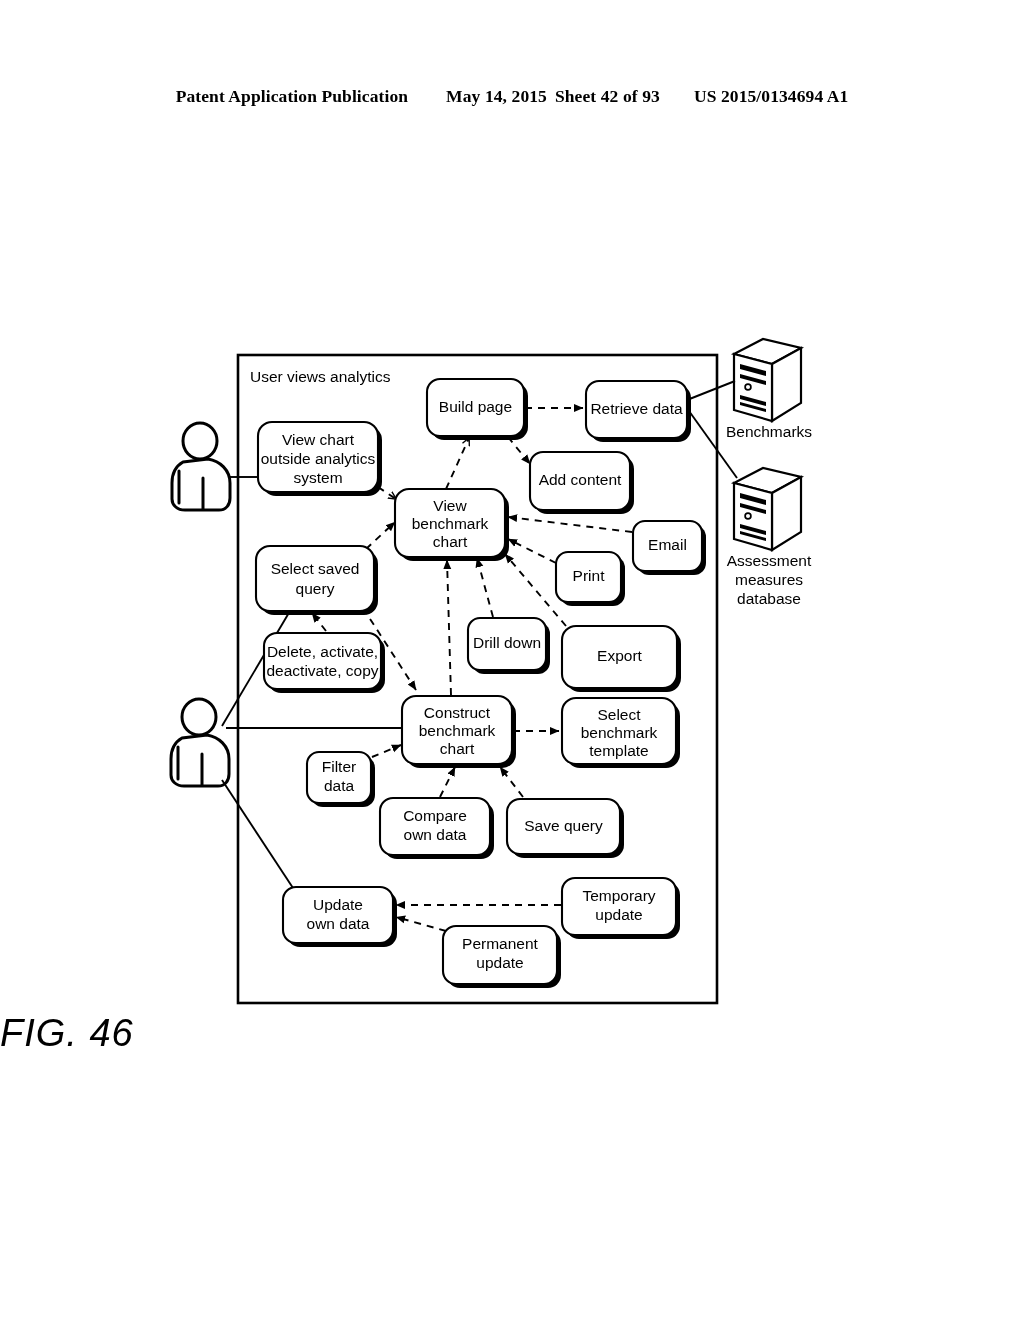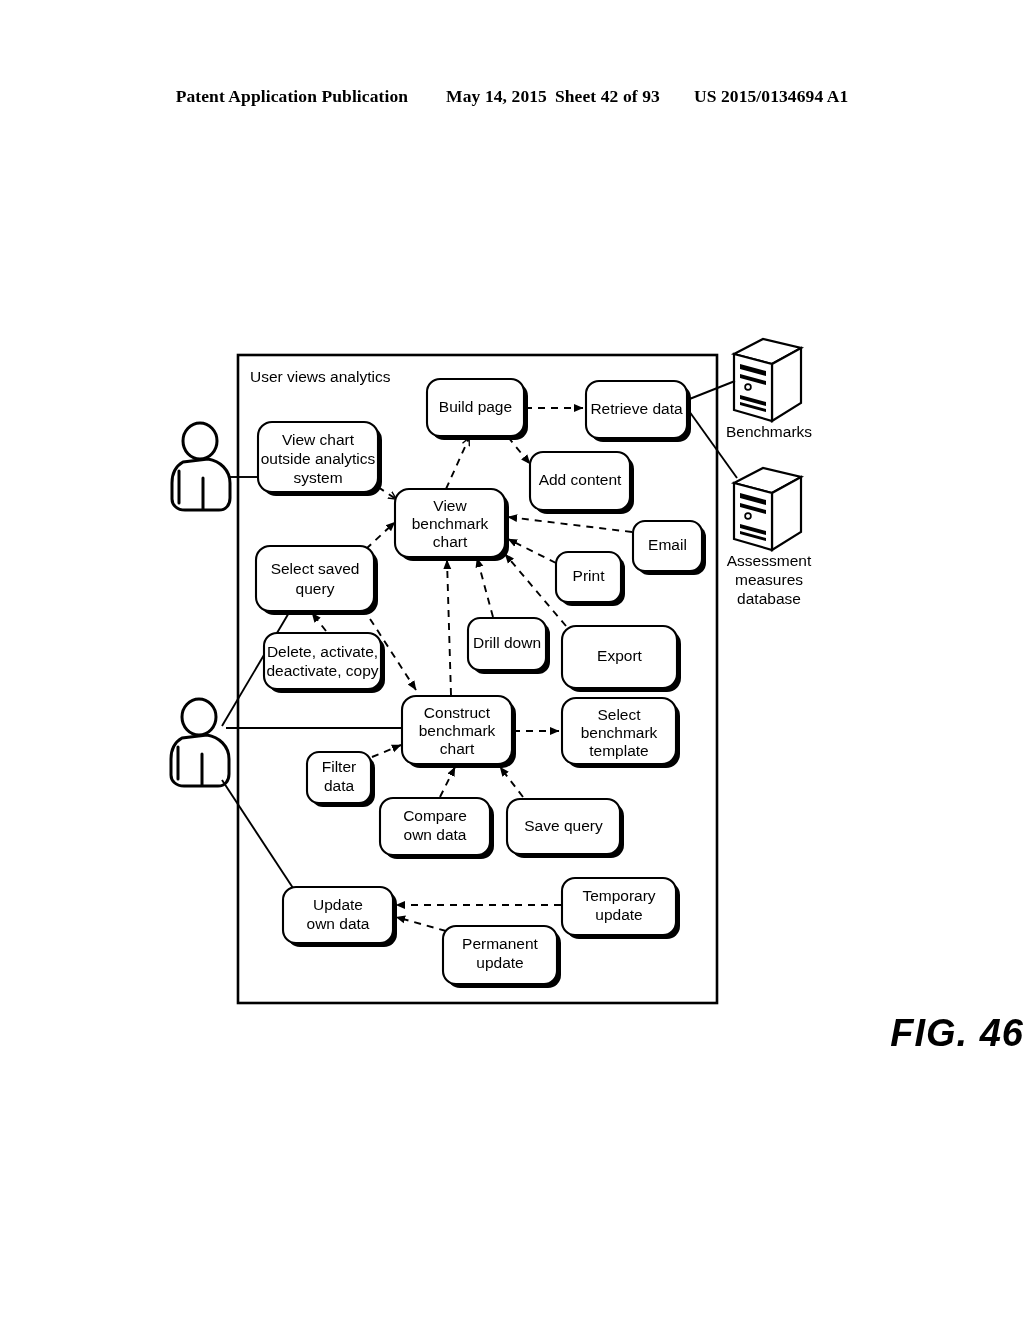--- a/index.html
+++ b/index.html
@@ -40,24 +40,24 @@
   #pub-header .gap-a { display: inline-block; width: 38px; }
   #pub-header .gap-b { display: inline-block; width: 8px; }
   #pub-header .gap-c { display: inline-block; width: 34px; }
 
   
   #fig-caption {
     position: absolute;
     left: 0;
     top: 1012px;
     width: 1024px;
-    text-align: right;
+    text-align: left;
     font-family: "Liberation Sans", sans-serif;
     font-style: italic;
-    font-weight: bold;
+    font-weight: normal;
     font-size: 38px;
     letter-spacing: 1px;
     color: #000;
   }
 
   
   #diagram {
     position: absolute;
     left: 0;
     top: 0;

